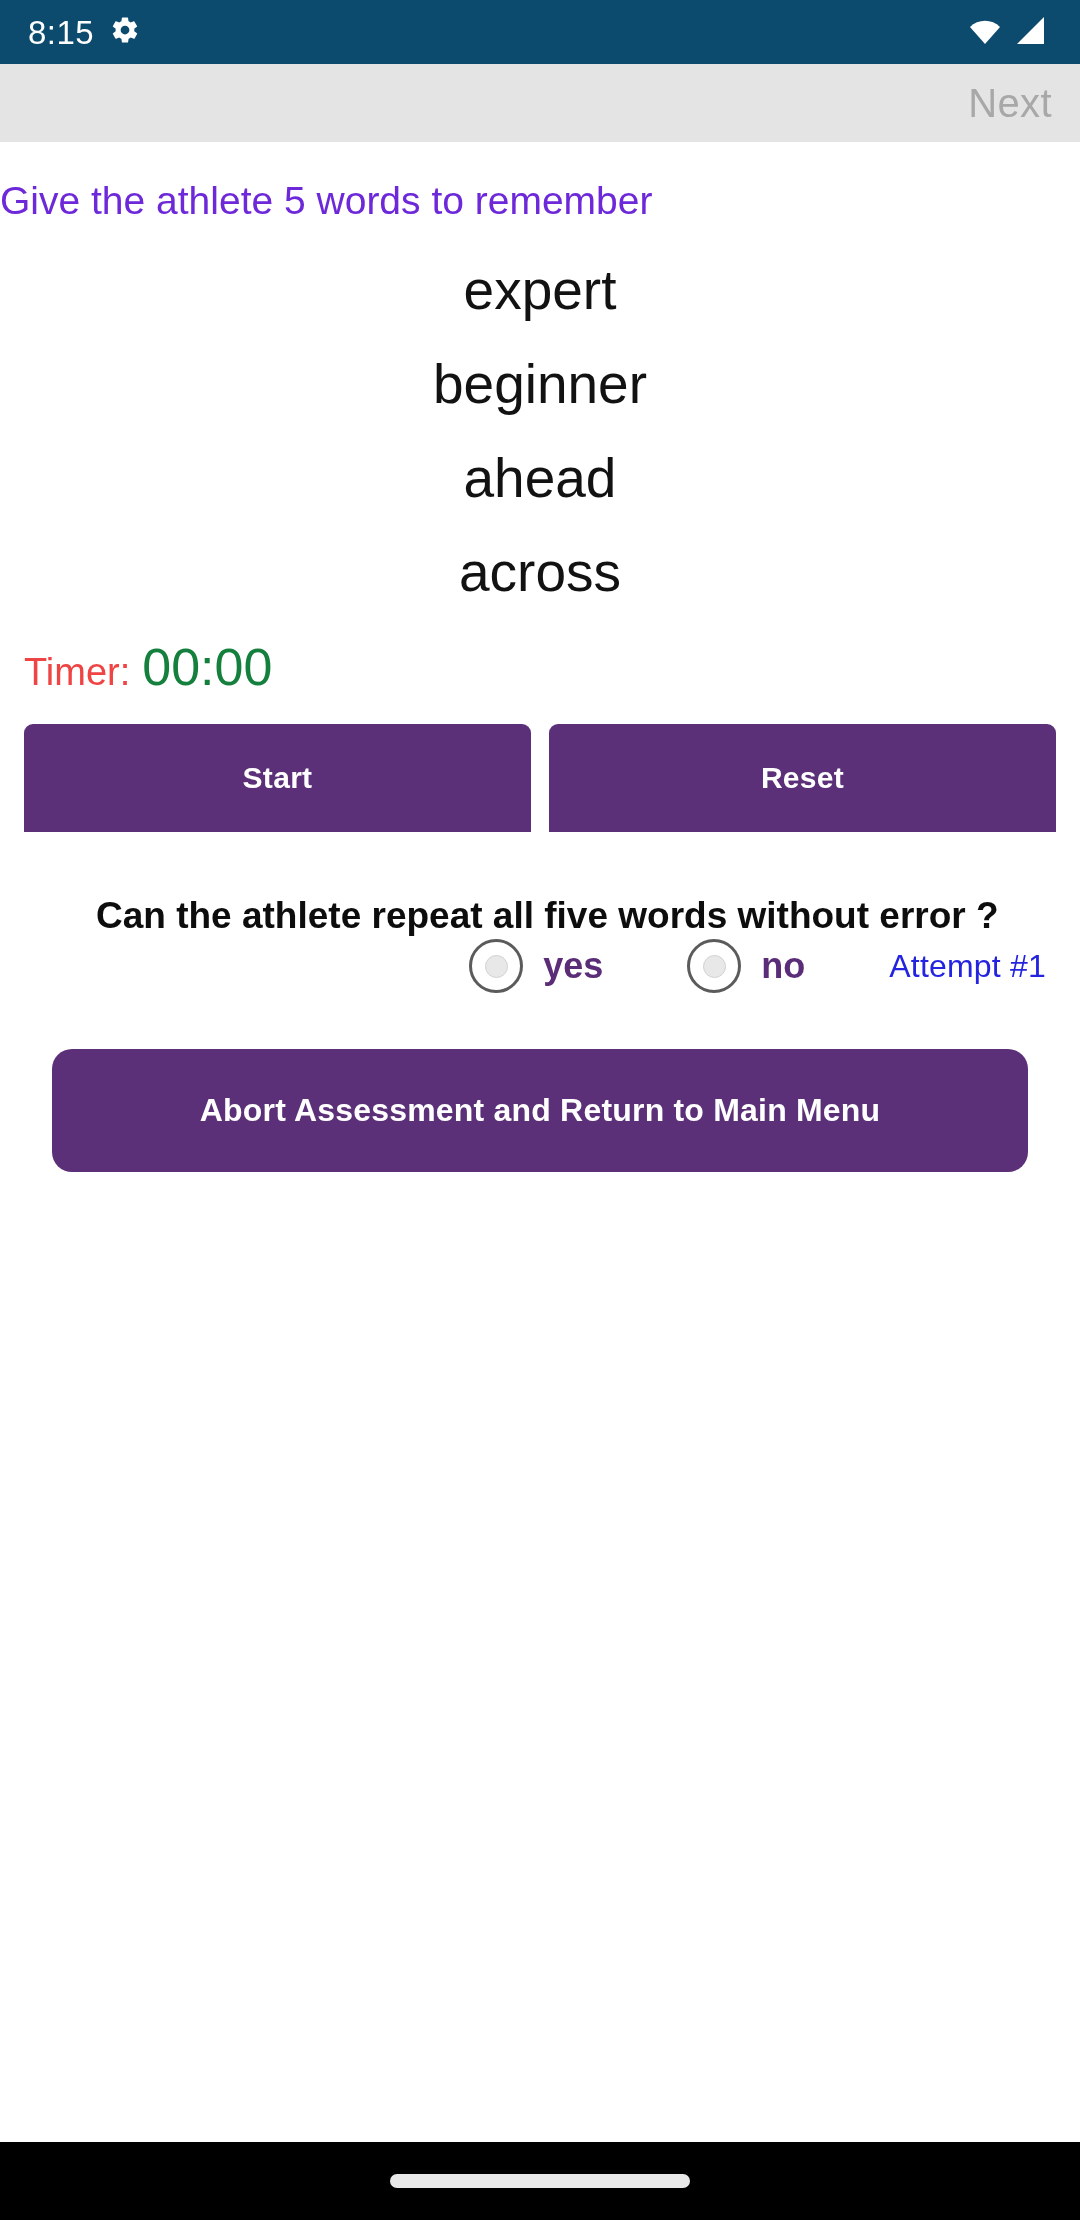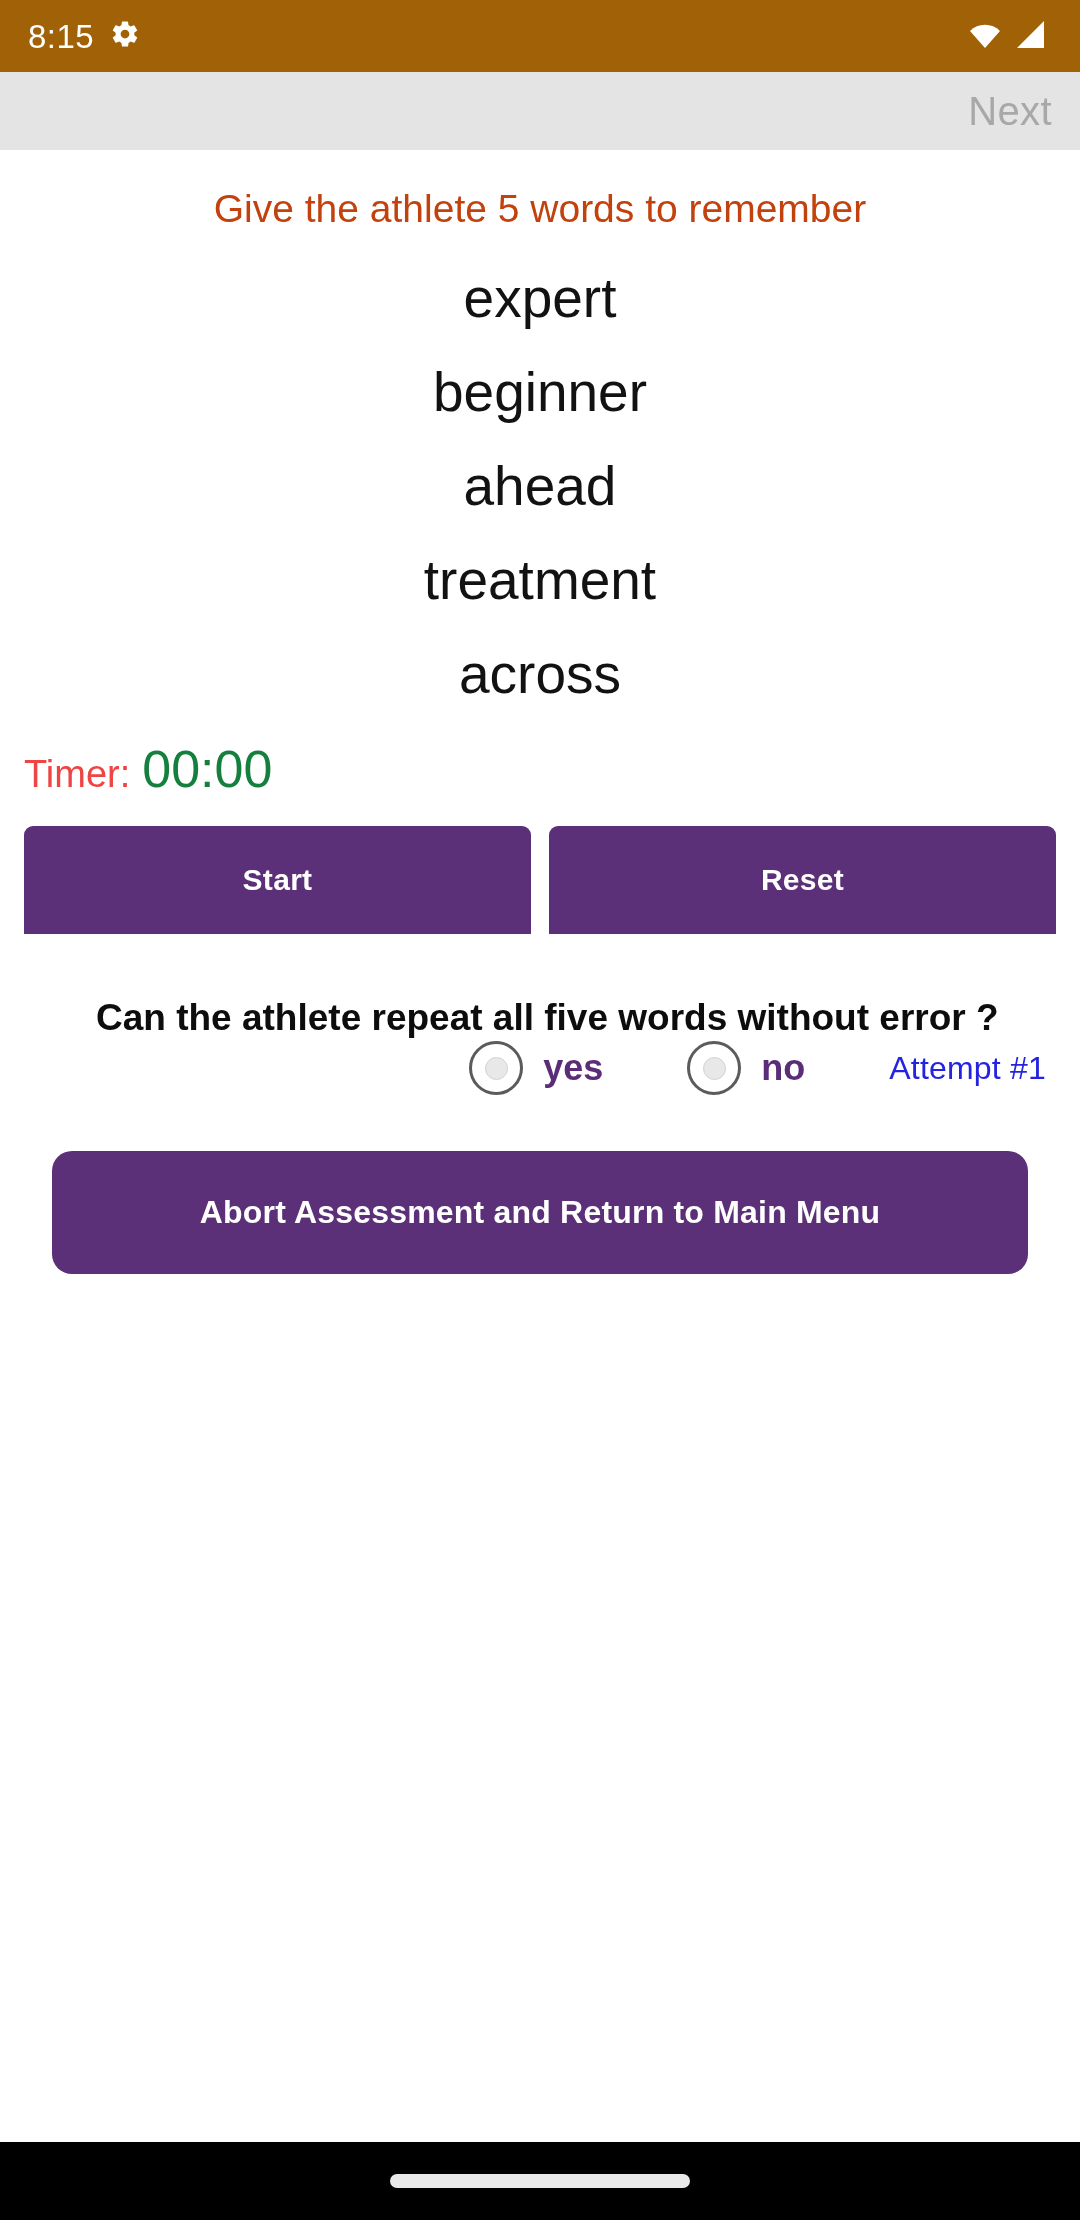--- a/index.html
+++ b/index.html
@@ -16,22 +16,22 @@
     position: relative;
     width: 1080px;
     height: 2220px;
     background: #ffffff;
     display: flex;
     flex-direction: column;
   }
 
   
   .status-bar {
-    height: 72px;
-    background: #a16207;
+    height: 64px;
+    background: #0c4a6e;
     color: #ffffff;
     display: flex;
     align-items: center;
     justify-content: space-between;
     padding: 0 26px 0 28px;
     flex: 0 0 auto;
   }
   .status-left {
     display: flex;
     align-items: center;
@@ -76,23 +76,22 @@
   
   .content {
     flex: 1 1 auto;
     background: #ffffff;
     display: flex;
     flex-direction: column;
     position: relative;
   }
 
   .instruction {
-    text-align: center;
     font-size: 39px;
-    color: #c2410c;
+    color: #6d28d9;
     margin-top: 38px;
     line-height: 1.1;
     font-family: "Liberation Sans", sans-serif;
   }
 
   .word-list {
     display: flex;
     flex-direction: column;
     align-items: center;
     margin-top: 20px;
@@ -274,21 +273,20 @@
   </div>
 
   <div class="content">
 
     <div class="instruction">Give the athlete 5 words to remember</div>
 
     <div class="word-list">
       <div class="word">expert</div>
       <div class="word">beginner</div>
       <div class="word">ahead</div>
-      <div class="word">treatment</div>
       <div class="word">across</div>
     </div>
 
     <div class="timer-row">
       <span class="timer-label">Timer:</span>
       <span class="timer-value">00:00</span>
     </div>
 
     <div class="btn-row">
       <button class="flat-btn">Start</button>

